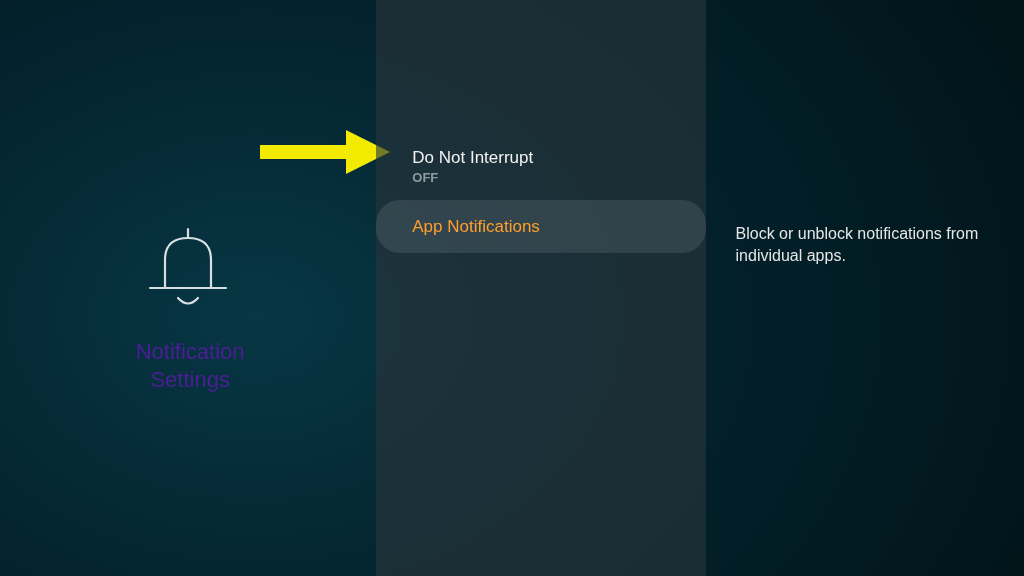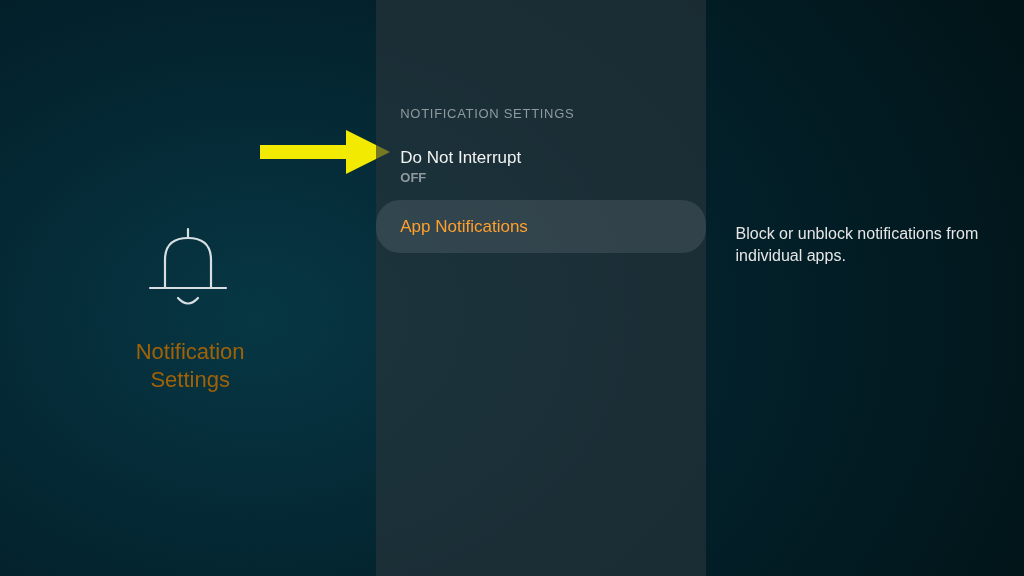--- a/index.html
+++ b/index.html
@@ -15,36 +15,36 @@
     .col-mid  { width: 336px; height: 576px; background: rgba(42,54,60,0.62); position: relative; }
     .col-right{ width: 325px; height: 576px; position: relative; }
 
     
     .bell-wrap { position: absolute; top: 216px; left: 0; right: 0; display: flex; justify-content: center; }
     .bell-icon-svg { width: 92px; height: 104px; }
     .section-title {
       position: absolute; top: 338px; left: 4px; right: 0;
       text-align: center;
       font-size: 22px; font-weight: 300; line-height: 1.25;
-      color: #a16207;
+      color: #4c1d95;
     }
     .arrow {
       position: absolute; top: 130px; left: 260px;
     }
     .arrow svg { width: 130px; height: 44px; display: block; }
 
     
     .mid-header {
       position: absolute; top: 106px; left: 24px;
       font-size: 13px; letter-spacing: 0.7px;
       color: #8f9a9f; font-weight: 400; text-transform: uppercase;
     }
     .item {
       position: absolute; left: 0; right: 0;
-      padding: 11px 24px 12px 24px;
+      padding: 11px 24px 12px 36px;
       cursor: pointer;
     }
     .item .label { font-size: 17px; color: #f2f2f2; font-weight: 400; line-height: 1.25; }
     .item .sub   { margin-top: 2px; font-size: 13px; color: #8f9a9f; font-weight: 700; }
     .item-dni { top: 136px; }
     .item-app {
       top: 200px;
       background: rgba(132,143,149,0.22);
       padding-top: 16px; padding-bottom: 16px; border-radius: 24px;
     }
@@ -77,21 +77,20 @@
     <svg viewBox="0 0 130 44">
       <g fill="#f2ea00">
         <rect x="0" y="15" width="92" height="14"></rect>
         <polygon points="86,0 130,22 86,44"></polygon>
       </g>
     </svg>
   </div>
 </div>
 
 <div class="col-mid">
-  <div class="mid-header">NOTIFICATION SETTINGS</div>
 
   <div class="item item-dni">
     <div class="label">Do Not Interrupt</div>
     <div class="sub">OFF</div>
   </div>
 
   <div class="item item-app">
     <div class="label">App Notifications</div>
   </div>
 </div>

